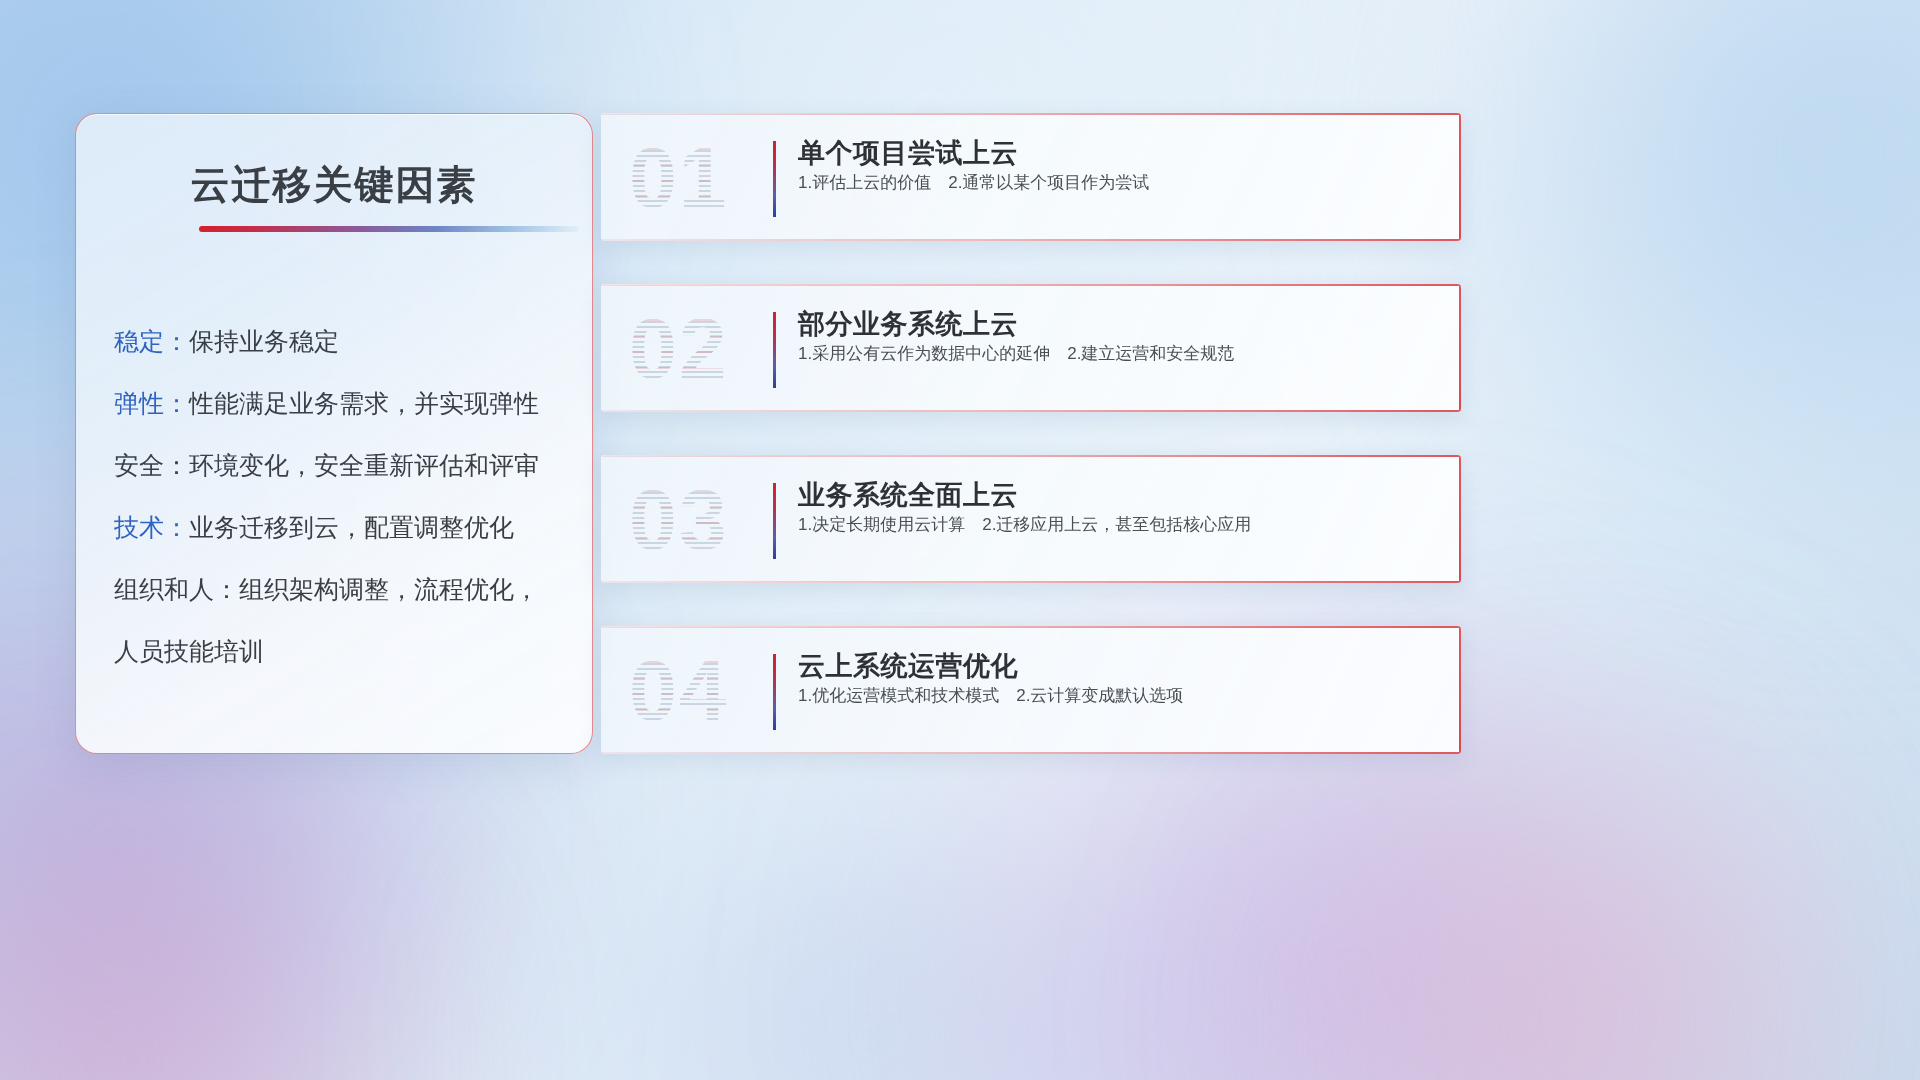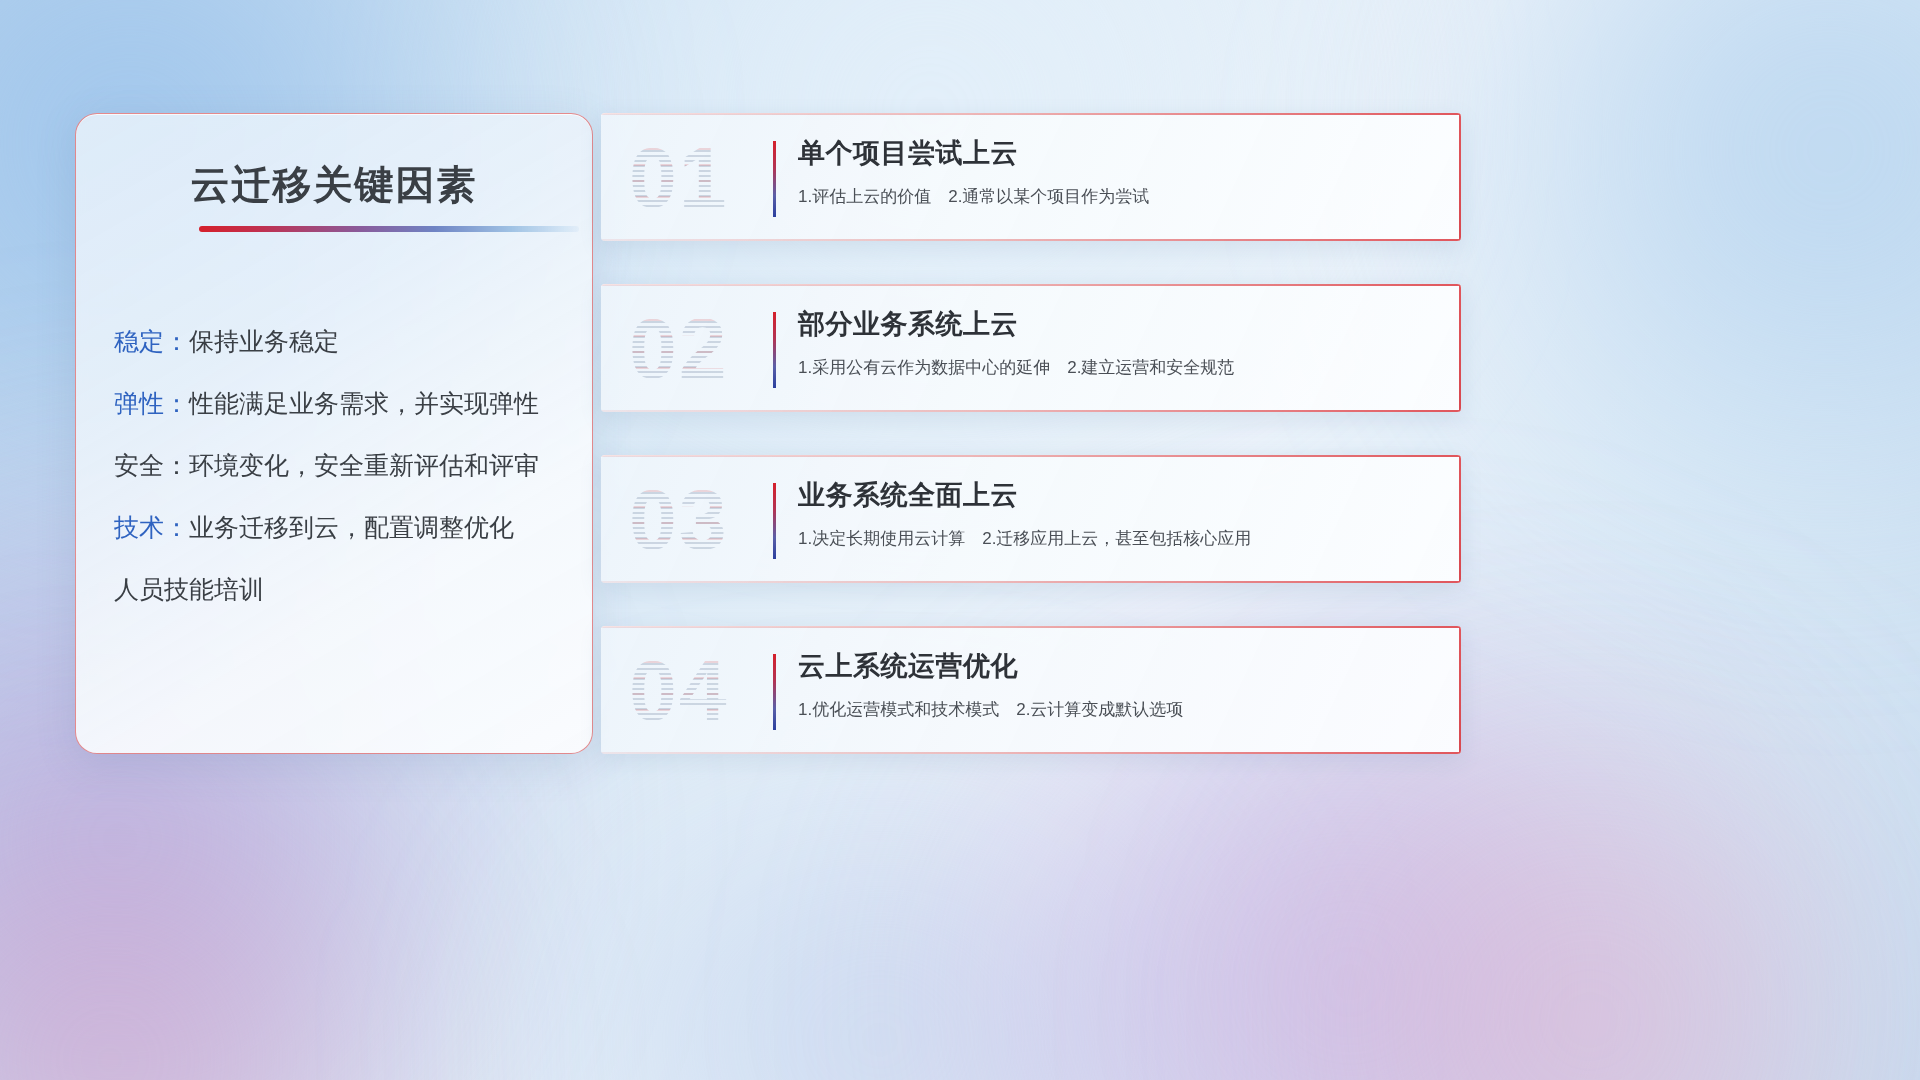--- a/index.html
+++ b/index.html
@@ -112,21 +112,21 @@
   }
   .card-bar{
     position:absolute; left:172px; top:28px; width:3px; height:76px;
     background:linear-gradient(180deg,#d5202b 0%,#b33352 35%,#5a5fa8 72%,#2a3f9e 100%);
   }
   .card-body{ position:absolute; left:197px; top:22px; right:26px; }
   .card-title{
     font-size:27px; font-weight:bold; color:#2e3238; letter-spacing:.5px;
   }
   .card-desc{
-    margin-top:14px; font-size:17px; color:#4a4f56; white-space:nowrap;
+    font-size:17px; color:#4a4f56; white-space:nowrap;
   }
 </style>
 </head>
 <body>
 
 <div id="bg">
   <div class="bg-base"></div>
   <div class="bg-blob blob-g"></div>
   <div class="bg-blob blob-a"></div>
   <div class="bg-blob blob-f"></div>
@@ -149,20 +149,23 @@
       <div class="factor-row">
         <span class="factor-label">弹性：</span><span class="factor-text">性能满足业务需求，并实现弹性</span>
       </div>
       <div class="factor-row">
         <span class="factor-label dark">安全：</span><span class="factor-text">环境变化，安全重新评估和评审</span>
       </div>
       <div class="factor-row">
         <span class="factor-label">技术：</span><span class="factor-text">业务迁移到云，配置调整优化</span>
       </div>
       <div class="factor-row">
+        <span class="factor-label dark">组织和人：</span><span class="factor-text">组织架构调整，流程优化，</span>
+      </div>
+      <div class="factor-row">
         <span class="factor-label dark"></span><span class="factor-text">人员技能培训</span>
       </div>
     </div>
   </section>
 
   <section id="cards">
 
     <article class="card">
       <div class="card-right-edge"></div>
       <div class="card-num">01</div>

